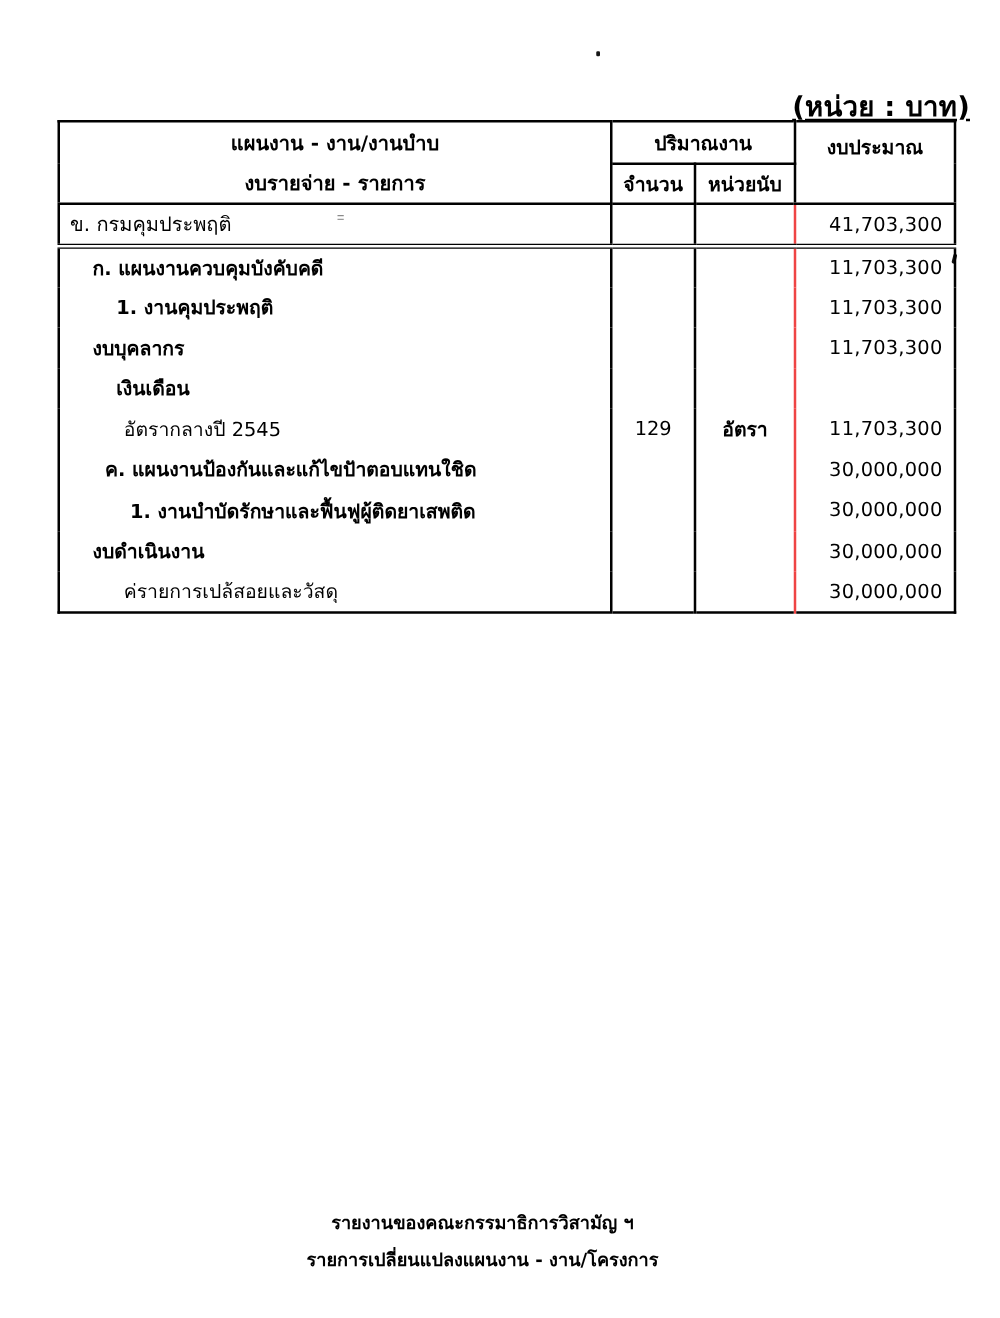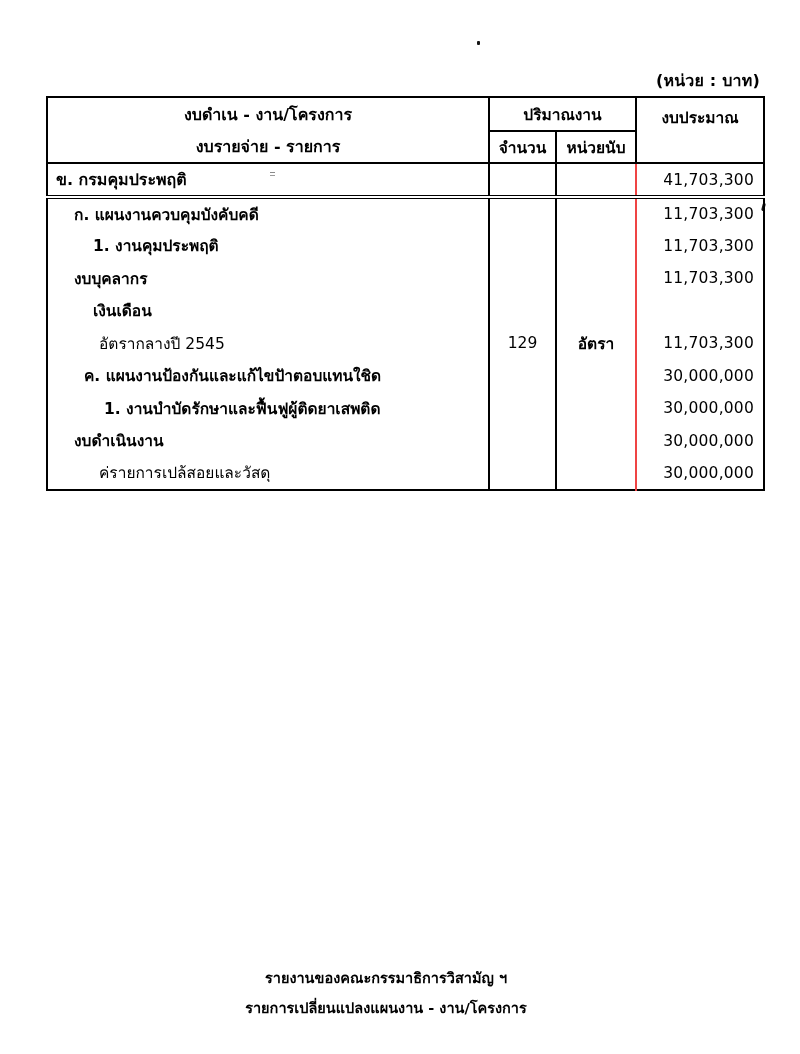--- a/index.html
+++ b/index.html
@@ -9,24 +9,25 @@
     background: #ffffff;
     font-family: "DejaVu Sans", "Liberation Sans", sans-serif;
     color: #000;
     overflow: hidden;
   }
 
   
   .unit-label {
     position: absolute;
     top: 68px;
-    right: 40px;
-    font-size: 16px;
+    right: 24px;
+    font-size: 22px;
     font-weight: bold;
     letter-spacing: 0.2px;
+    text-decoration: underline;
   }
 
   
   table.budget {
     position: absolute;
     left: 46px;
     top: 96px;
     width: 717px;
     border-collapse: collapse;
     table-layout: fixed;
@@ -80,21 +81,21 @@
     height: 31px;
   }
 
   
   td.c-label { border-right: 2px solid #000; }
   td.c-qty   { border-right: 2px solid #000; text-align: center; font-size: 14px; }
   td.c-unit  { border-right: 2px solid #ef4444; text-align: center; font-size: 15px; font-weight: bold; }
   td.c-amt   { text-align: right; padding-right: 9px; font-size: 14.5px; letter-spacing: 0.2px; }
 
   tr.dept-row td { height: 34px; border-bottom: 4px double #000; }
-  tr.dept-row td.c-label { font-weight: bold; font-size: 16px; }
+  tr.dept-row td.c-label { font-weight: normal; font-size: 16px; }
   tr.data-row td { height: 32.5px; }
   tr.data-row td.c-label.bold { font-weight: bold; }
 
   .i8  { padding-left: 8px; }
   .i26 { padding-left: 26px; }
   .i36 { padding-left: 36px; }
   .i45 { padding-left: 45px; }
   .i51 { padding-left: 51px; }
   .i56 { padding-left: 56px; }
 
@@ -131,21 +132,21 @@
   <colgroup>
     <col style="width:442px">
       <col style="width:67px">
       <col style="width:80px">
       <col style="width:128px">
   </colgroup>
   <tbody>
 
     <tr>
       <td class="plan-head" rowspan="2">
-        <div class="hline">งบดำเน - งาน/โครงการ</div>
+        <div class="hline">แผนงาน - งาน/งานบำบ</div>
         <div class="hline">งบรายจ่าย - รายการ</div>
       </td>
       <td class="workload-head" colspan="2">ปริมาณงาน</td>
       <td class="budget-head" rowspan="2">งบประมาณ</td>
     </tr>
     <tr>
       <td class="qty-head">จำนวน</td>
       <td class="unit-head">หน่วยนับ</td>
     </tr>
 

